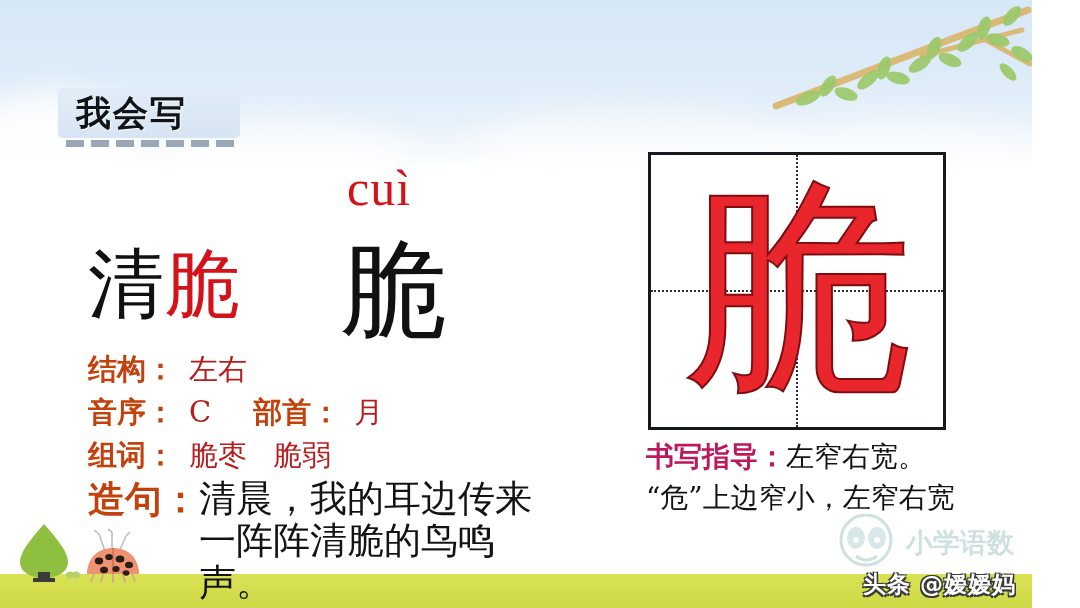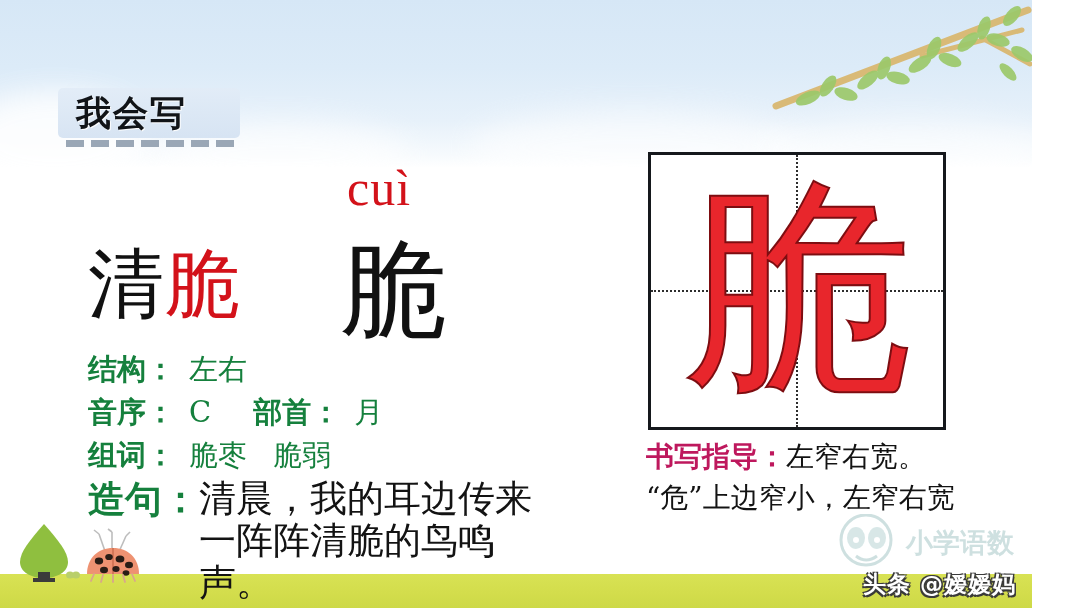--- a/index.html
+++ b/index.html
@@ -117,22 +117,22 @@
   
   .info {
     position: absolute;
     left: 88px; top: 348px;
     width: 520px;
     font-size: 29px;
     line-height: 43px;
     font-family: "DejaVu Serif", "Liberation Serif", serif;
   }
   .info-row { white-space: nowrap; }
-  .lbl  { color: #15803d; font-weight: 700; }
-  .val  { color: #15803d; }
+  .lbl  { color: #c2410c; font-weight: 700; }
+  .val  { color: #b91c1c; }
   .gap  { display: inline-block; width: 26px; }
   .gap-sm { display: inline-block; width: 14px; }
   .wide-gap { display: inline-block; width: 42px; }
 
   .sentence {
     position: absolute;
     left: 88px; top: 478px;
     width: 500px;
     font-size: 37px;
     line-height: 42px;

